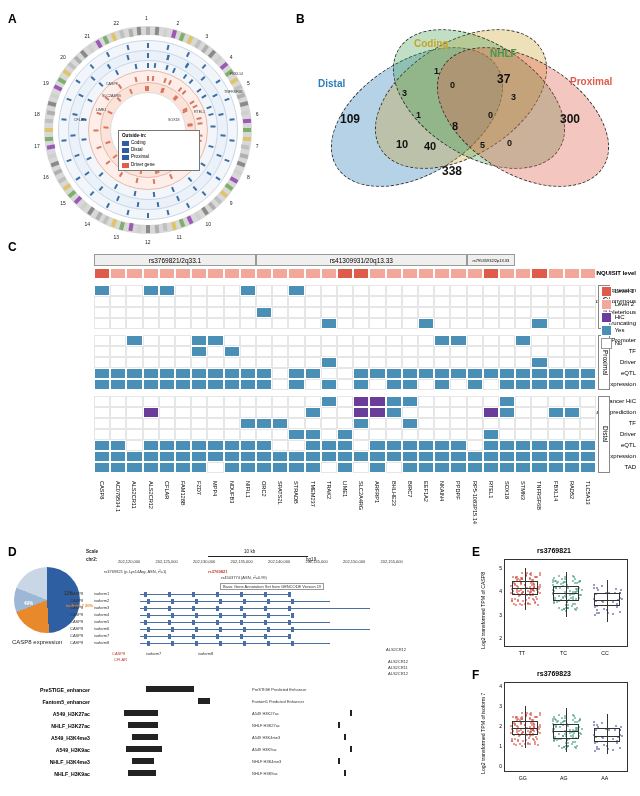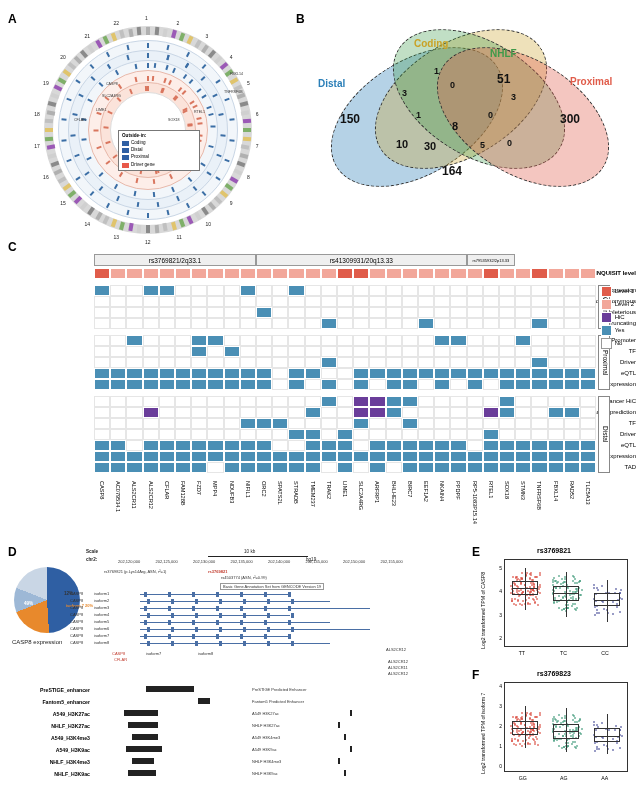--- a/index.html
+++ b/index.html
@@ -341,38 +341,38 @@
     <div class="ell" style="left:18px;top:34px;width:188px;height:112px;transform:rotate(-32deg);background:rgba(43,127,184,.35);"></div>
     <div class="ell" style="left:62px;top:16px;width:188px;height:112px;transform:rotate(-32deg);background:rgba(201,162,39,.32);"></div>
     <div class="ell" style="left:80px;top:16px;width:188px;height:112px;transform:rotate(32deg);background:rgba(63,154,74,.32);"></div>
     <div class="ell" style="left:124px;top:34px;width:188px;height:112px;transform:rotate(32deg);background:rgba(224,92,74,.35);"></div>
 
     <div class="vlabel" style="left:14px;top:52px;color:#2b7fb8;">Distal</div>
     <div class="vlabel" style="left:110px;top:12px;color:#c9a227;">Coding</div>
     <div class="vlabel" style="left:186px;top:22px;color:#3f9a4a;">NHLF</div>
     <div class="vlabel" style="left:266px;top:50px;color:#e05c4a;">Proximal</div>
 
-    <div class="vnum" style="left:36px;top:86px;font-size:12px;">150</div>
+    <div class="vnum" style="left:36px;top:86px;font-size:12px;">109</div>
     <div class="vnum" style="left:130px;top:40px;">1</div>
-    <div class="vnum" style="left:193px;top:46px;font-size:12px;">51</div>
+    <div class="vnum" style="left:193px;top:46px;font-size:12px;">37</div>
     <div class="vnum" style="left:256px;top:86px;font-size:12px;">300</div>
 
     <div class="vnum" style="left:98px;top:62px;">3</div>
     <div class="vnum" style="left:146px;top:54px;">0</div>
     <div class="vnum" style="left:207px;top:66px;">3</div>
 
     <div class="vnum" style="left:112px;top:84px;">1</div>
     <div class="vnum" style="left:184px;top:84px;">0</div>
     <div class="vnum" style="left:148px;top:94px;font-size:11px;">8</div>
 
     <div class="vnum" style="left:92px;top:112px;font-size:11px;">10</div>
-    <div class="vnum" style="left:120px;top:114px;font-size:11px;">30</div>
+    <div class="vnum" style="left:120px;top:114px;font-size:11px;">40</div>
     <div class="vnum" style="left:176px;top:114px;">5</div>
     <div class="vnum" style="left:203px;top:112px;">0</div>
-    <div class="vnum" style="left:138px;top:138px;font-size:12px;">164</div>
+    <div class="vnum" style="left:138px;top:138px;font-size:12px;">338</div>
   </div>
 </div>
 
 <div id="panelC">
   <div class="panel-letter" style="left:0;top:0;">C</div>
   <div id="c-loci">
       <div class="ctitlebox" style="left: 86px; top: 14px; width: 162px;">rs3769821/2q33.1</div>
       <div class="ctitlebox" style="left: 248px; top: 14px; width: 210.6px;">rs41309931/20q13.33</div>
       <div class="ctitlebox" style="left: 458.6px; top: 14px; width: 48.6px; font-size: 4px;">rs79535932/2p13.33</div>
     </div>

